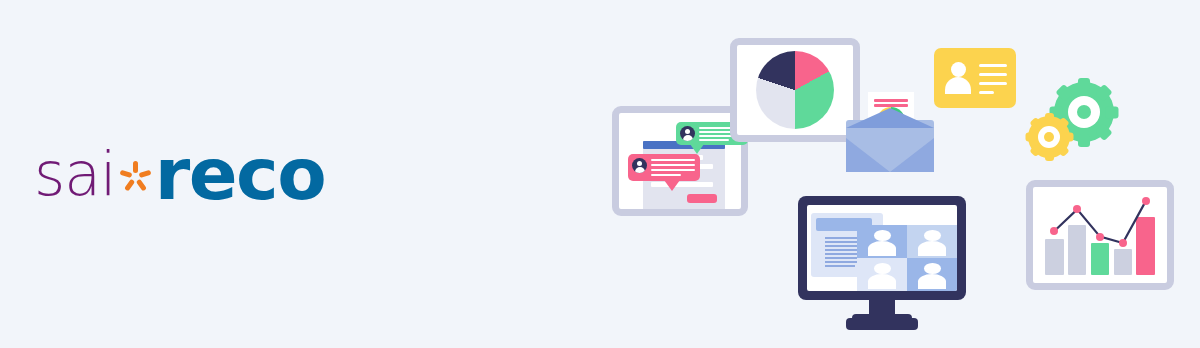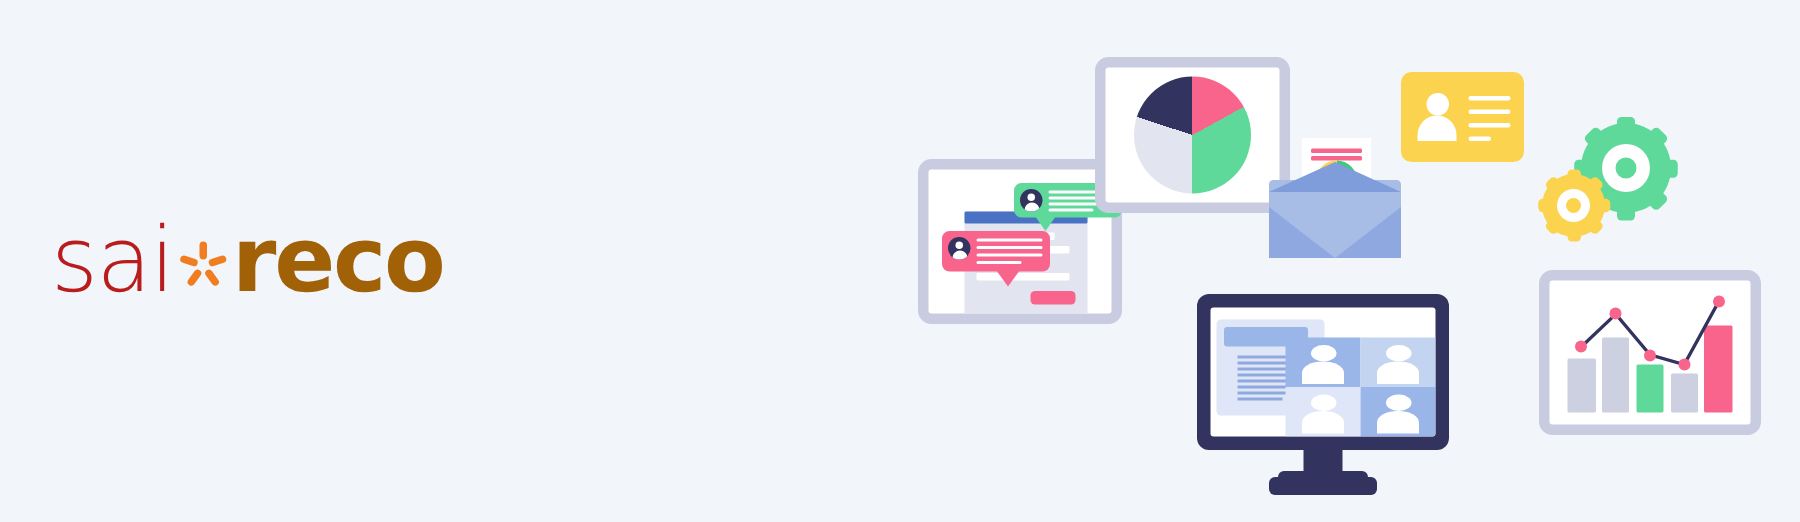--- a/index.html
+++ b/index.html
@@ -22,29 +22,29 @@
     left:34px; top:143px;
     display:flex;
     align-items:center;
     height:62px;
   }
   .logo-sai{
     font-family:"DejaVu Sans", sans-serif;
     font-weight:300;
     font-size:60px;
     letter-spacing:-1px;
-    color:#b91c1c;
+    color:#701a75;
     line-height:1;
   }
   .logo-reco{
     font-family:"DejaVu Sans", sans-serif;
     font-weight:700;
-    font-size:60px;
+    font-size:72px;
     letter-spacing:-1.5px;
-    color:#a16207;
+    color:#0369a1;
     line-height:1;
   }
   .logo-star{
     position:relative;
     width:30px;height:30px;
     margin:0 4px 6px 5px;
     flex:0 0 auto;
   }
   .logo-star i{
     position:absolute;

